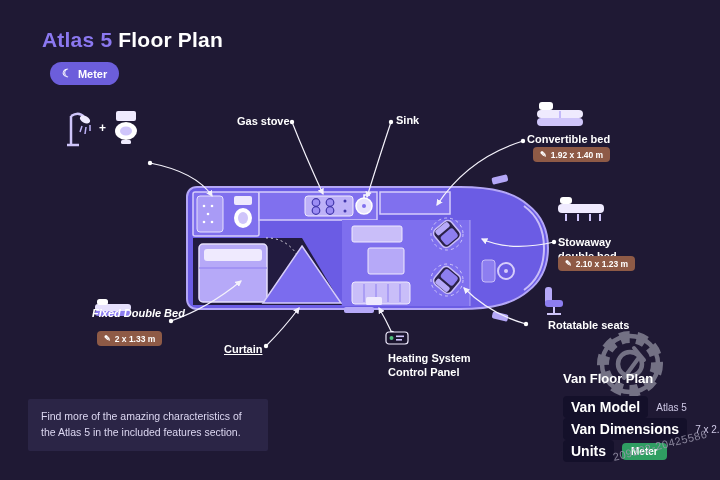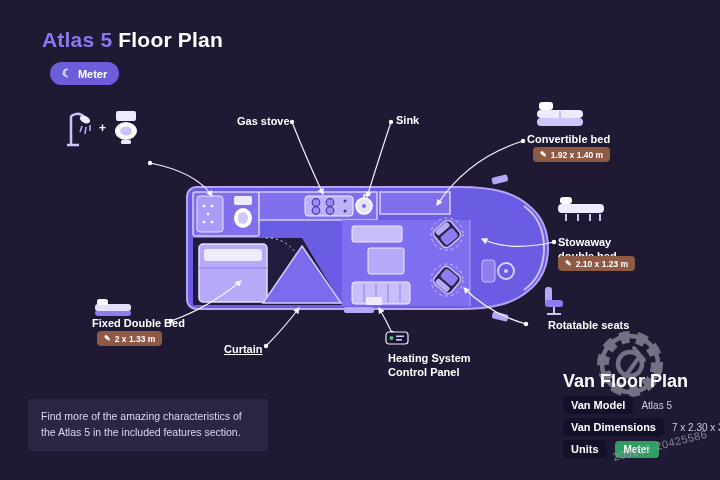--- a/index.html
+++ b/index.html
@@ -22,23 +22,23 @@
     position:absolute;display:inline-flex;align-items:center;gap:4px;
     background:#8e5a46;color:#ffffff;font-size:8.5px;font-weight:700;
     padding:2.5px 7px;border-radius:4px;white-space:nowrap;
   }
   .dim-badge .pencil{font-size:8px;line-height:1;}
   .note-box{
     position:absolute;left:28px;top:399px;width:214px;
     background:#2b2546;border-radius:2px;padding:10px 13px;
     color:#ddd8f2;font-size:10.5px;line-height:1.5;
   }
-  .spec-title{position:absolute;left:563px;top:371px;color:#ffffff;font-size:18px;font-weight:700;}
+  .spec-title{position:absolute;left:563px;top:371px;color:#ffffff;font-size:13px;font-weight:700;}
   .spec-row{position:absolute;display:flex;align-items:center;gap:8px;white-space:nowrap;}
-  .spec-key{background:#14102a;color:#ffffff;font-size:11px;font-weight:700;padding:3px 8px;border-radius:4px;}
+  .spec-key{background:#14102a;color:#ffffff;font-size:14px;font-weight:700;padding:3px 8px;border-radius:4px;}
   .spec-val{color:#cfc9e6;font-size:10px;}
   .units-badge{background:#2f9e62;color:#ffffff;font-size:10px;font-weight:700;padding:3px 9px;border-radius:4px;}
   .watermark-id{
     position:absolute;left:613px;top:451px;color:#9b97ad;font-size:11px;
     letter-spacing:.5px;transform:rotate(-14deg);transform-origin:left center;opacity:.85;
   }
   .gear-mark{position:absolute;left:588px;top:322px;opacity:.55;}
   .icon-wrap{position:absolute;display:flex;align-items:center;gap:7px;}
   .plus{color:#ffffff;font-size:12px;font-weight:700;}
   svg{display:block;}
@@ -234,21 +234,21 @@
   </div>
   <div class="label" style="left:528px;top:318px;padding-left:20px;">Rotatable seats</div>
 
   <div class="abs" style="left:93px;top:297px;">
     <svg width="40" height="22" viewBox="0 0 40 22">
       <rect x="2" y="13" width="36" height="6" rx="3" fill="#8d7ef0"></rect>
       <rect x="2" y="7" width="36" height="7" rx="3" fill="#e6e0fd"></rect>
       <rect x="4" y="2" width="11" height="6" rx="2.5" fill="#ffffff"></rect>
     </svg>
   </div>
-  <div class="label" style="left:92px;top:316px;">Fixed Double Bed</div>
+  <div class="label" style="left:92px;top:306px;font-style:italic;">Fixed Double Bed</div>
   <div class="dim-badge" style="left:97px;top:331px;">
     <span class="pencil">✎</span>
     <span>2 x 1.33 m</span>
   </div>
 
   <div class="label" style="left:224px;top:342px;text-decoration:underline;">Curtain</div>
 
   <div class="abs" style="left:385px;top:331px;">
     <svg width="24" height="14" viewBox="0 0 24 14">
       <rect x="1" y="1" width="22" height="12" rx="3" fill="#1a142e" stroke="#efeafe" stroke-width="1.2"></rect>

